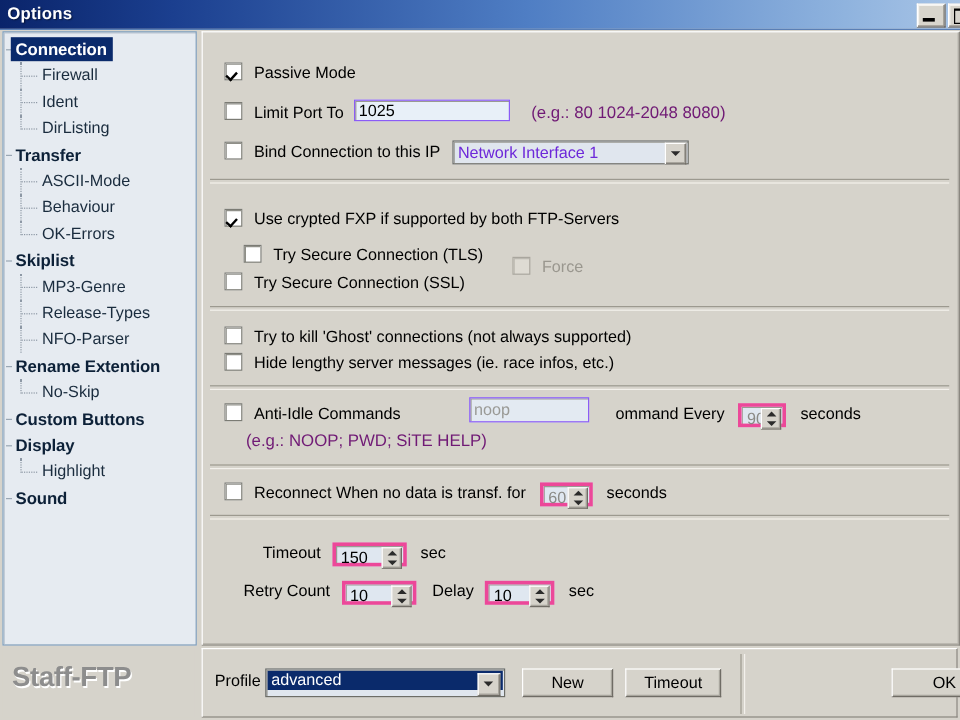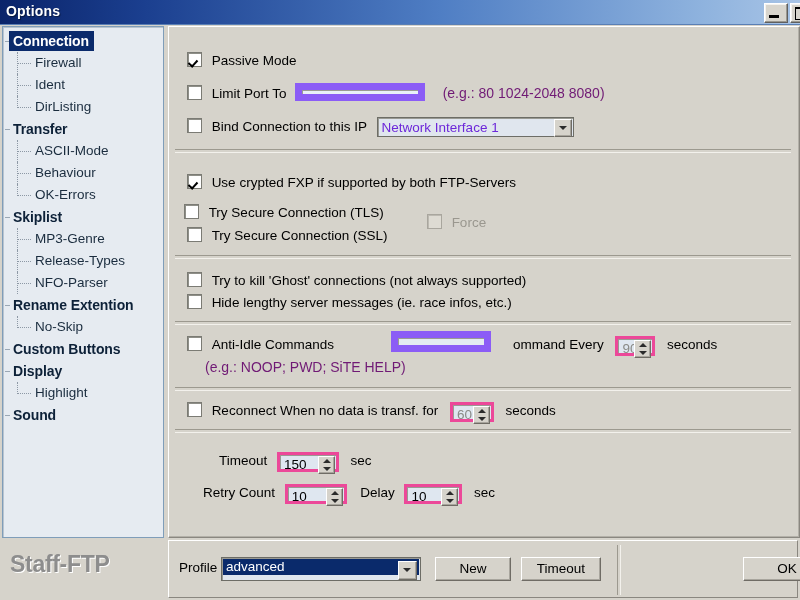--- a/index.html
+++ b/index.html
@@ -99,21 +99,21 @@
   .cb.on::after{
     content:"";position:absolute;left:2px;top:5px;width:4px;height:7px;
     border:solid #000;border-width:0 2px 2px 0;transform:rotate(42deg);
   }
   .lab{font-size:13.5px;}
   .lab.dis{color:#9a978f;}
 
   
   .tin{
     display:inline-block;height:18px;line-height:18px;
-    background:#e8f0f8;border:7px solid #8b5cf6;
+    background:#e8f0f8;border:1px solid #8b5cf6;
     box-shadow:inset 1px 1px 0 #9a9a93;
     font-size:13.5px;padding:0 3px;vertical-align:-3px;color:#000;
     box-sizing:border-box;overflow:hidden;
   }
   .tin.ph{color:#9a9a96;background:#e3eaf2;}
 
   
   .spin{
     display:inline-block;height:20px;background:#dfe7f0;border:3px solid #ec4899;
     box-shadow:inset 1px 1px 0 #9a9a93;vertical-align:-4px;position:relative;
@@ -273,21 +273,21 @@
       </span>
     </div>
 
     <div class="sep" style="top:122px;"></div>
 
     <div class="row" style="left:18px;top:146px;">
       <span class="cb on"></span>
       <span class="lab">Use crypted FXP if supported by both FTP-Servers</span>
     </div>
 
-    <div class="row" style="left:15px;top:176px;">
+    <div class="row" style="left:34px;top:176px;">
       <span class="cb"></span>
       <span class="lab">Try Secure Connection (TLS)</span>
     </div>
 
     <div class="row" style="left:18px;top:199px;">
       <span class="cb"></span>
       <span class="lab">Try Secure Connection (SSL)</span>
     </div>
 
     <div class="row" style="left:258px;top:186px;">

